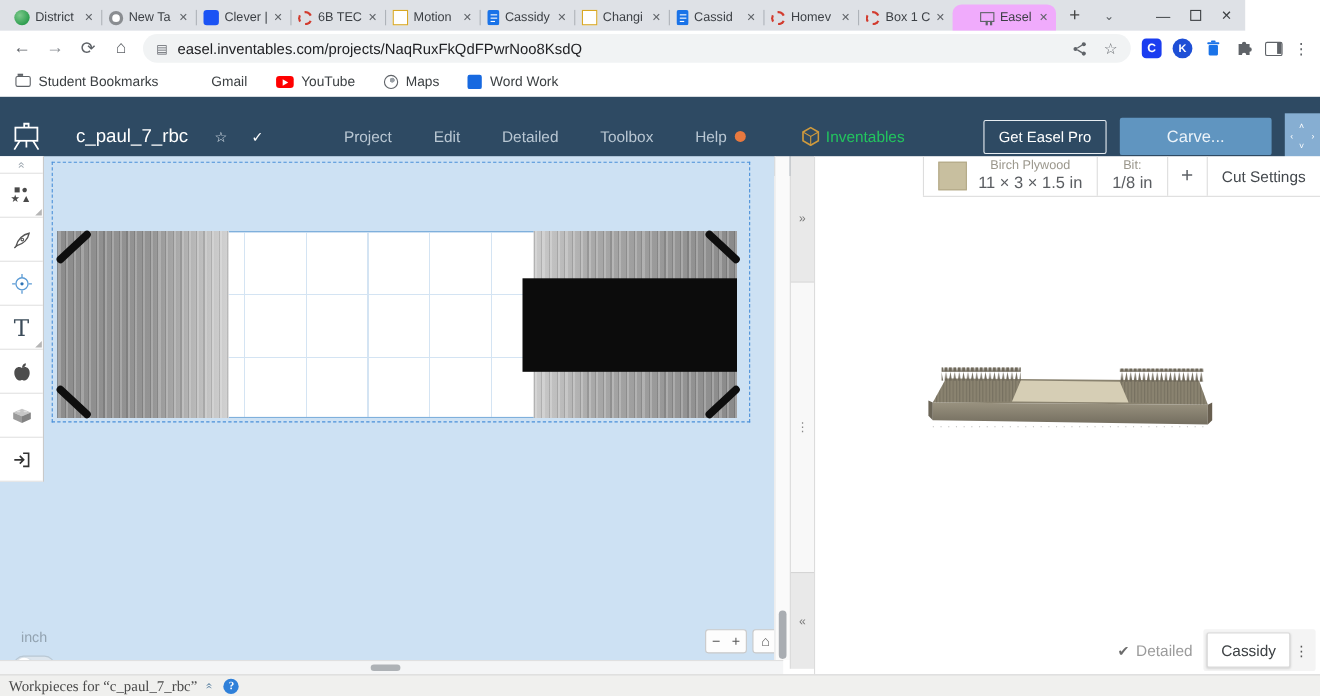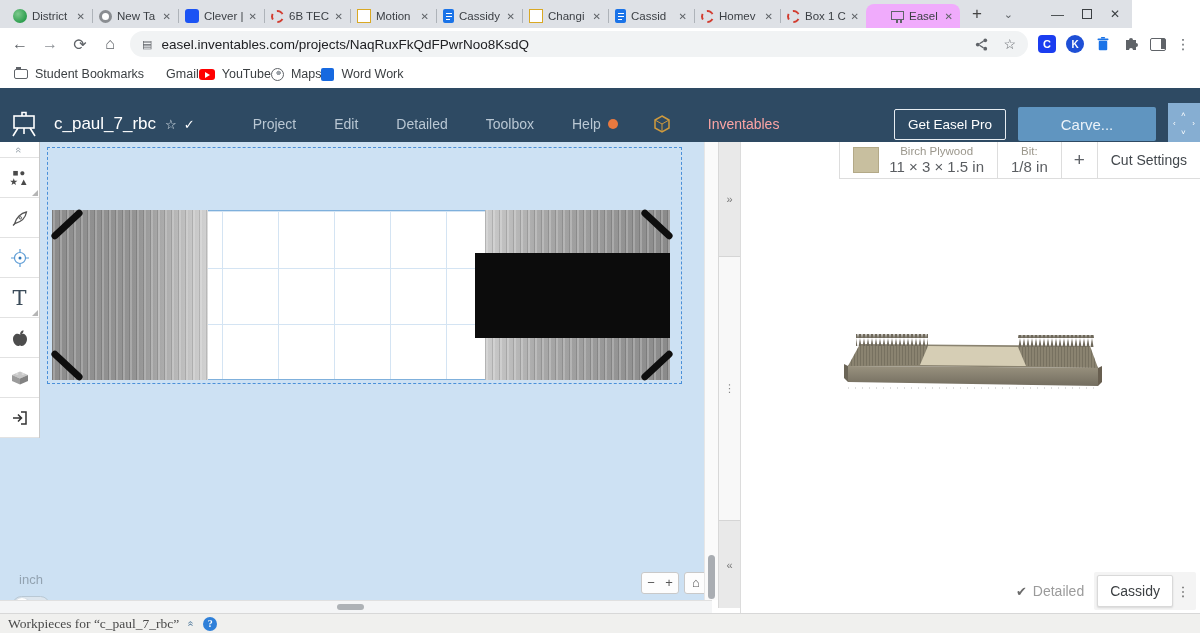--- a/index.html
+++ b/index.html
@@ -54,31 +54,31 @@
   .bm { display:flex; align-items:center; gap:7px; font-size:12.5px; color:#3c4043; }
   .bm-ic { width:15px; height:14px; display:inline-flex; align-items:center; justify-content:center; }
   .bm-folder { width:14px; height:10px; border:1.5px solid #5f6368; border-radius:2px; position:relative; }
   .bm-folder::before { content:""; position:absolute; left:1px; top:-3px; width:5px; height:2px; background:#5f6368; }
   .bm-youtube { width:16px; height:11px; background:#f00; border-radius:3px; position:relative; }
   .bm-youtube::before { content:""; position:absolute; left:6px; top:3px; border-left:5px solid #fff; border-top:3px solid transparent; border-bottom:3px solid transparent; }
   .bm-maps { width:13px; height:13px; border-radius:50%; border:1.5px solid #5f6368; background:radial-gradient(circle at 60% 35%, #9aa0a6 2px, transparent 2.5px); }
   .bm-wordwork { width:13px; height:13px; background:#1769e0; border-radius:2px; color:#fff; font-size:9.5px; font-weight:bold; display:inline-flex; align-items:center; justify-content:center; }
 
   
-  .easelnav { position:absolute; left:0; top:88px; width:1200px; height:72px; background:#2e4a63; display:flex; align-items:center; padding-left:8px; }
+  .easelnav { position:absolute; left:0; top:88px; width:1200px; height:72px; background:#2e4a63; display:flex; align-items:center; padding-left:8px;gap:15px; }
   .easel-logo { flex:none; margin-right:14px; }
   .proj-title { font-size:17px; color:#fff; }
   .title-star { color:#dbe4ec; font-size:13px; margin-left:9px; }
   .title-check { color:#fff; font-size:13px; margin-left:7px; }
   .nav-menu { display:flex; gap:38px; margin-left:58px; }
   .nav-item { font-size:14px; color:#b9c7d3; }
   .help-wrap { display:flex; align-items:center; gap:7px; }
   .help-dot { width:10px; height:10px; border-radius:50%; background:#e8793f; }
   .brand { display:flex; align-items:center; gap:6px; margin-left:36px; }
-  .brand-label { font-size:14px; color:#fca5a5;margin-left:32px; }
+  .brand-label { font-size:14px; color:#22c55e; }
   .nav-right { margin-left:auto; display:flex; align-items:center; gap:12px; }
   .btn-pro { border:1px solid #e6ecf1; color:#fff; font-size:13.5px; padding:7px 13px; border-radius:2px; background:transparent; }
   .btn-carve { width:138px; height:34px; background:#6095c0; color:#ecf3f9; font-size:15px; display:flex; align-items:center; justify-content:center; border-radius:2px; }
   .jog-tile { position:relative; width:32px; height:42px; background:#86aed2; color:#fff; flex:none; }
   .jog-tile span { position:absolute; font-size:8px; line-height:8px; }
   .jog-up { left:13px; top:8px; } .jog-down { left:13px; bottom:8px; } .jog-left { left:5px; top:17px; } .jog-right { right:5px; top:17px; }
 
   
   .canvas { position:absolute; left:0; top:142px; width:704px; height:458px; background:#cde1f3; overflow:hidden; }
   .workpiece { position:absolute; left:52px; top:68px; width:618px; height:170px; background:#fff; border:1px solid #7fb0dc;
@@ -256,21 +256,21 @@
         <rect x="6" y="1.8" width="4" height="1.6" rx="0.8" fill="#1a73e8"></rect>
     </svg>
     <svg class="ext" width="16" height="16" viewBox="0 0 18 18">
       <path d="M4 7 h3 a2 2 0 1 1 4 0 h3 v3 a2 2 0 1 1 0 4 v3 h-3 a2 2 0 1 0 -4 0 h-3 z" transform="translate(0,-2)" fill="#5f6368"></path>
     </svg>
     <span class="sidepanel-ic"></span>
     <span class="kebab">⋮</span>
   </div>
 
   <div class="bookmarks">
-    <div style="display:flex; ">
+    <div style="display:flex; gap:26px;">
 
     <div class="bm">
           <span class="bm-ic bm-folder"></span>
           <span>Student Bookmarks</span>
         </div>
         <div class="bm">
           <span class="bm-ic bm-gmail-txt"></span>
           <span>Gmail</span>
         </div>
         <div class="bm">

